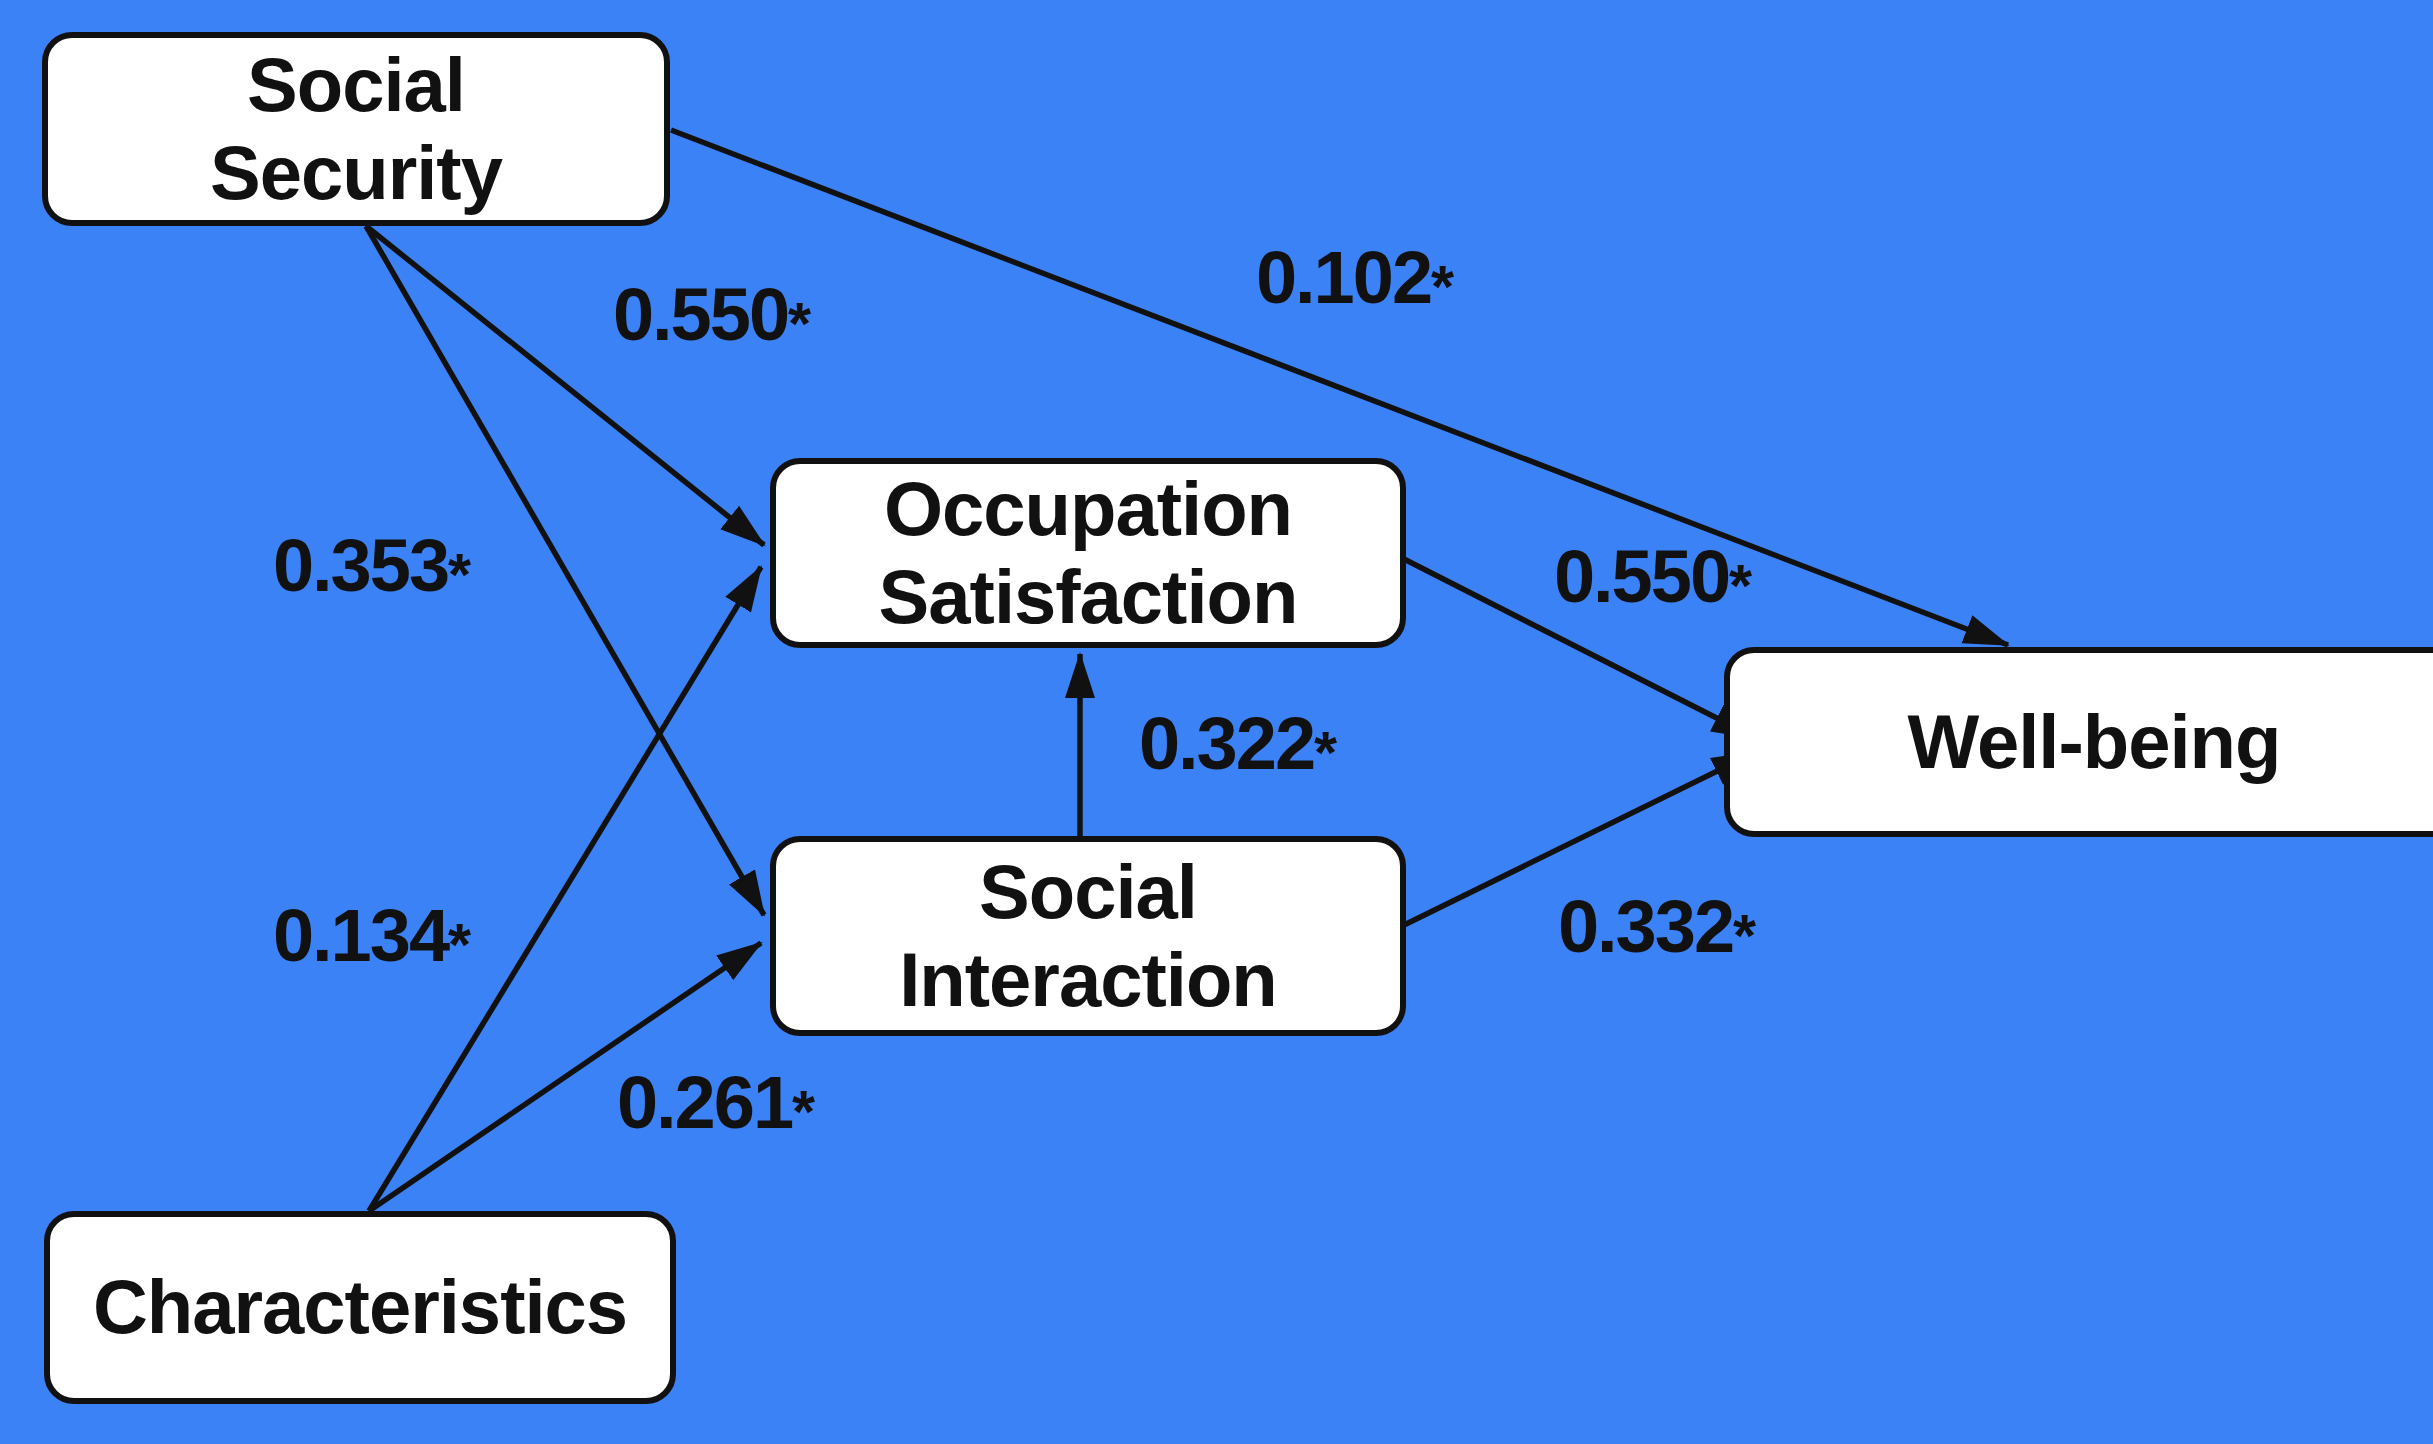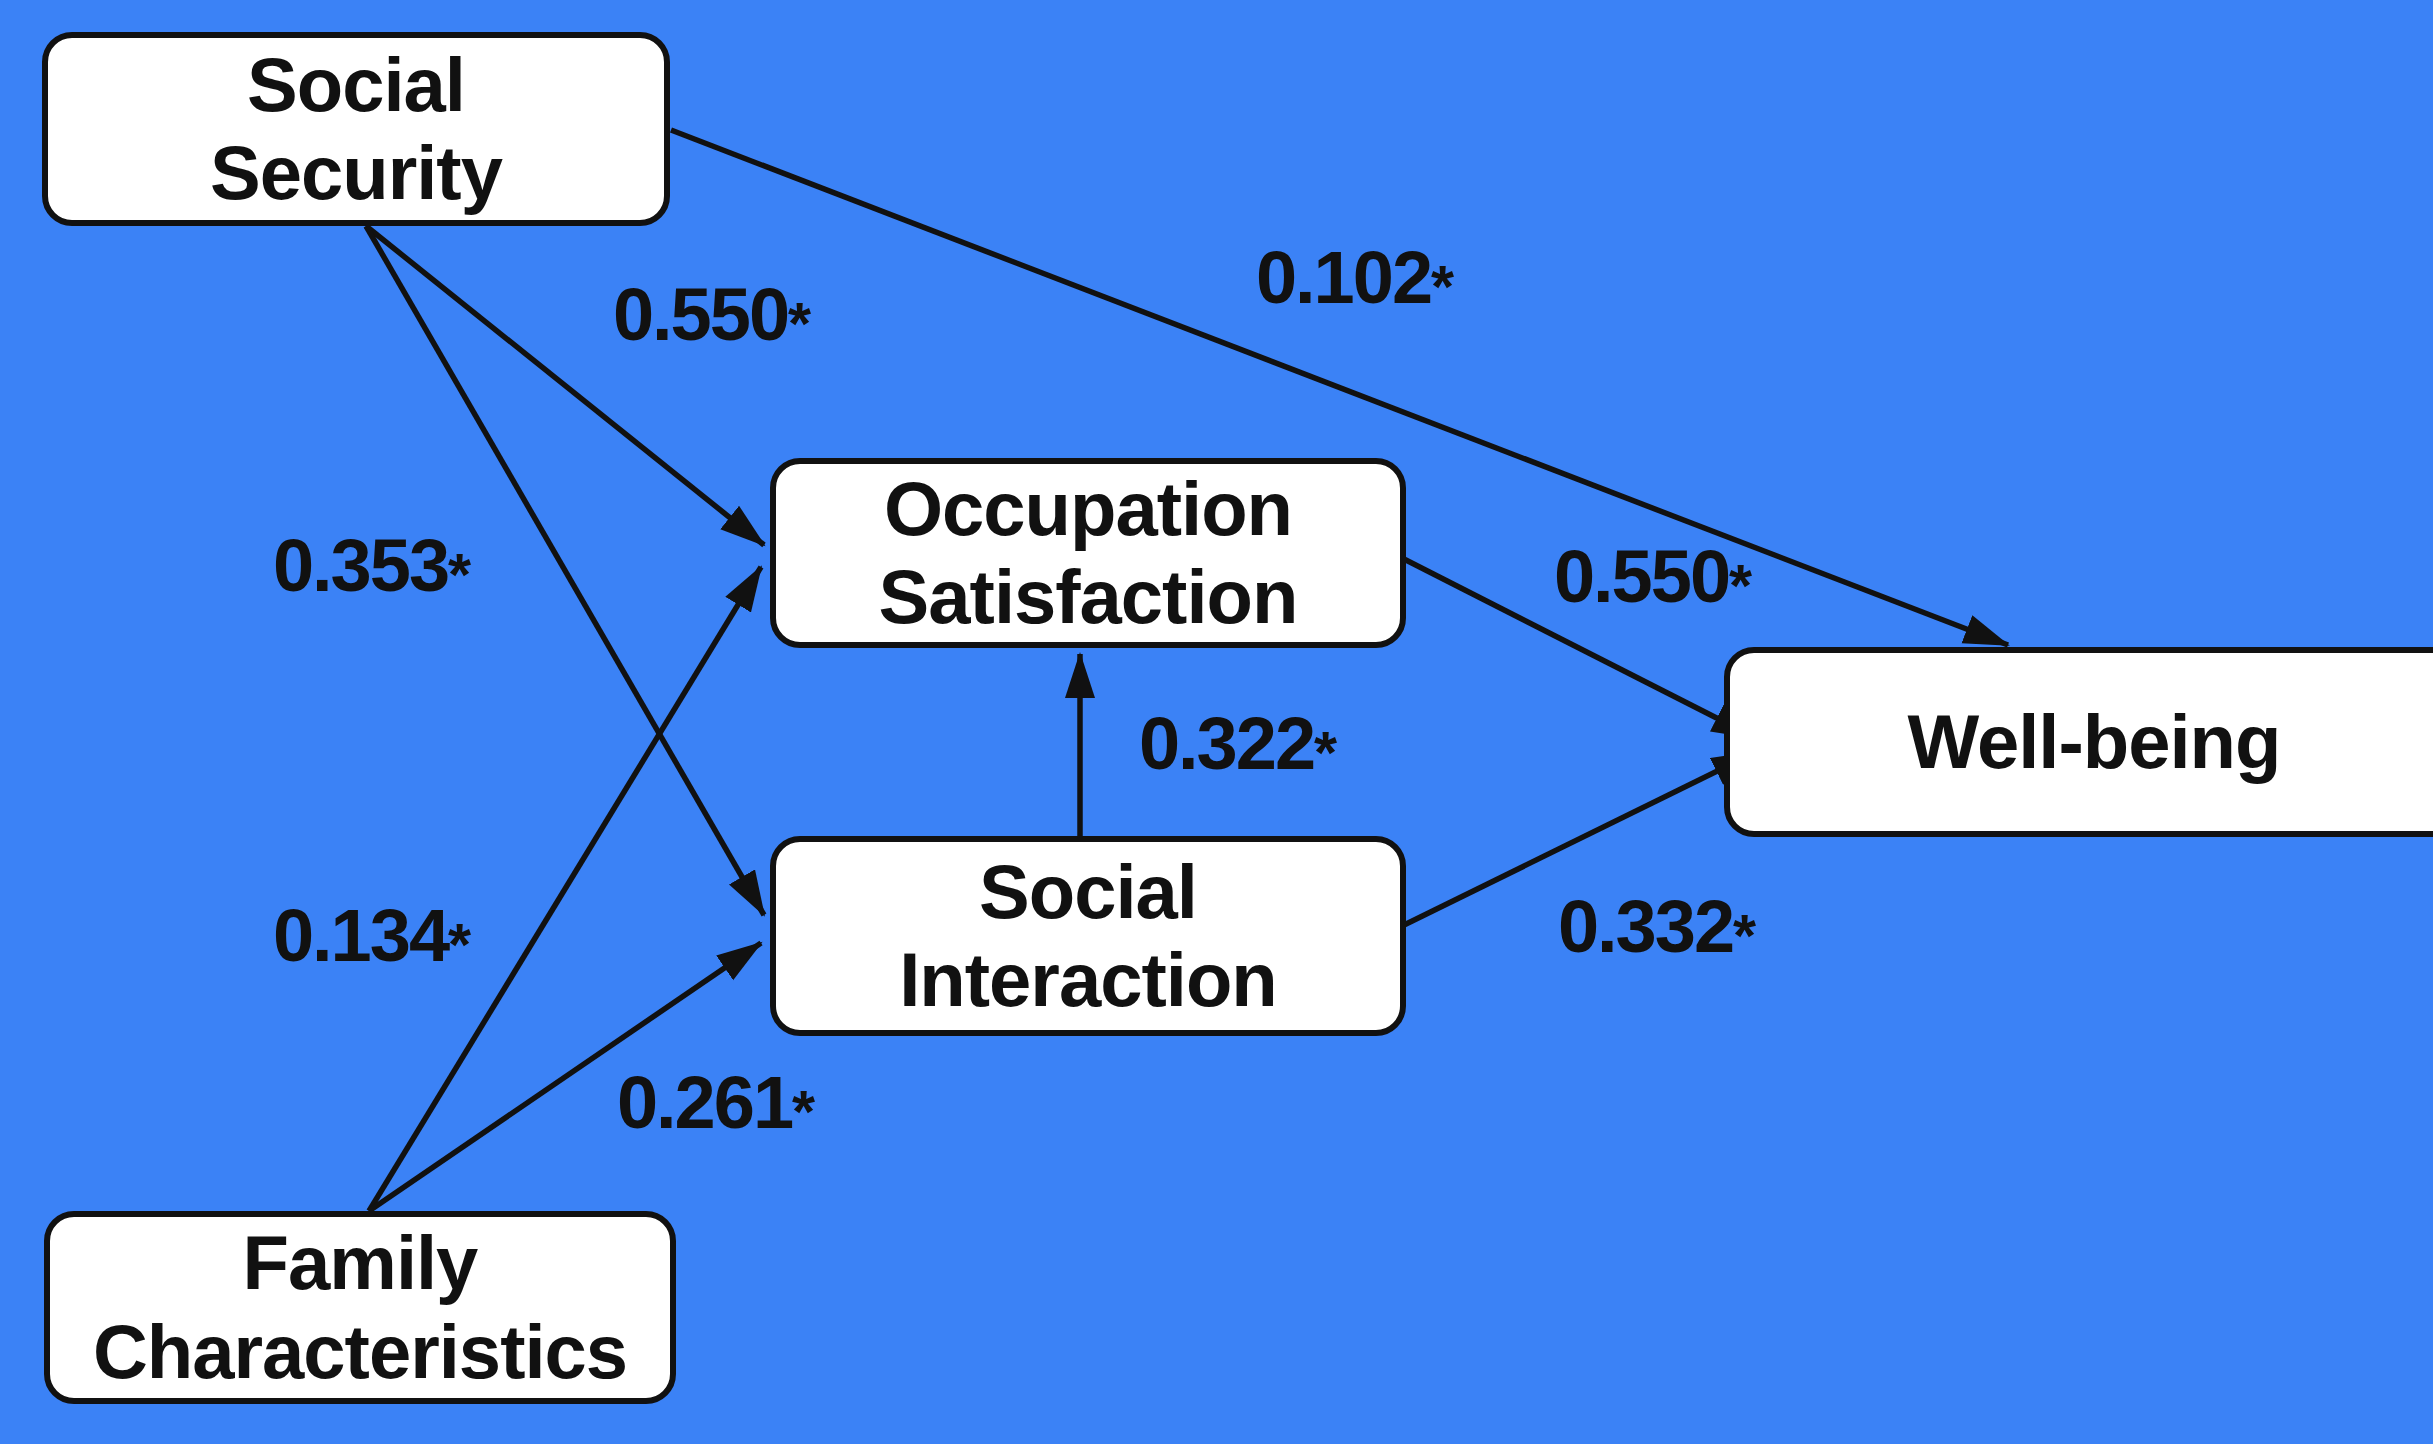--- a/index.html
+++ b/index.html
@@ -97,21 +97,20 @@
   <div class="node" style="left:770px; top:836px; width:636px; height:200px;">
     <span>Social</span>
     <span>Interaction</span>
   </div>
 
   <div class="node" style="left:1724px; top:647px; width:740px; height:190px;">
     <span>Well-being</span>
   </div>
 
   <div class="node" style="left:44px; top:1211px; width:632px; height:193px;">
-    <span>Family</span>
     <span>Characteristics</span>
   </div>
 
   <div class="coef" style="left:1355px; top:278px;">
     <span>0.102</span><span class="ast">*</span>
   </div>
 
   <div class="coef" style="left:712px; top:315px;">
     <span>0.550</span><span class="ast">*</span>
   </div>

